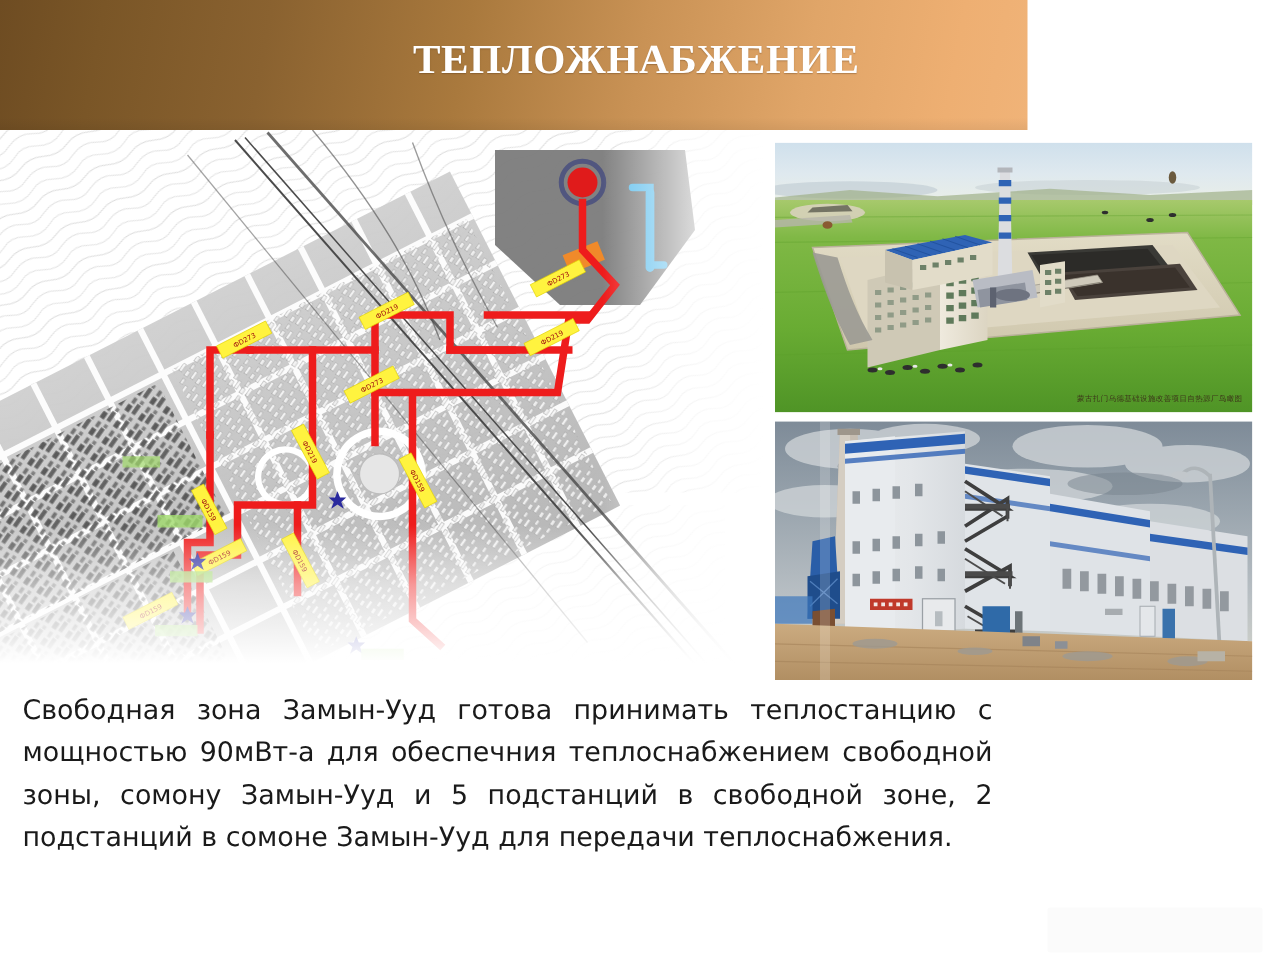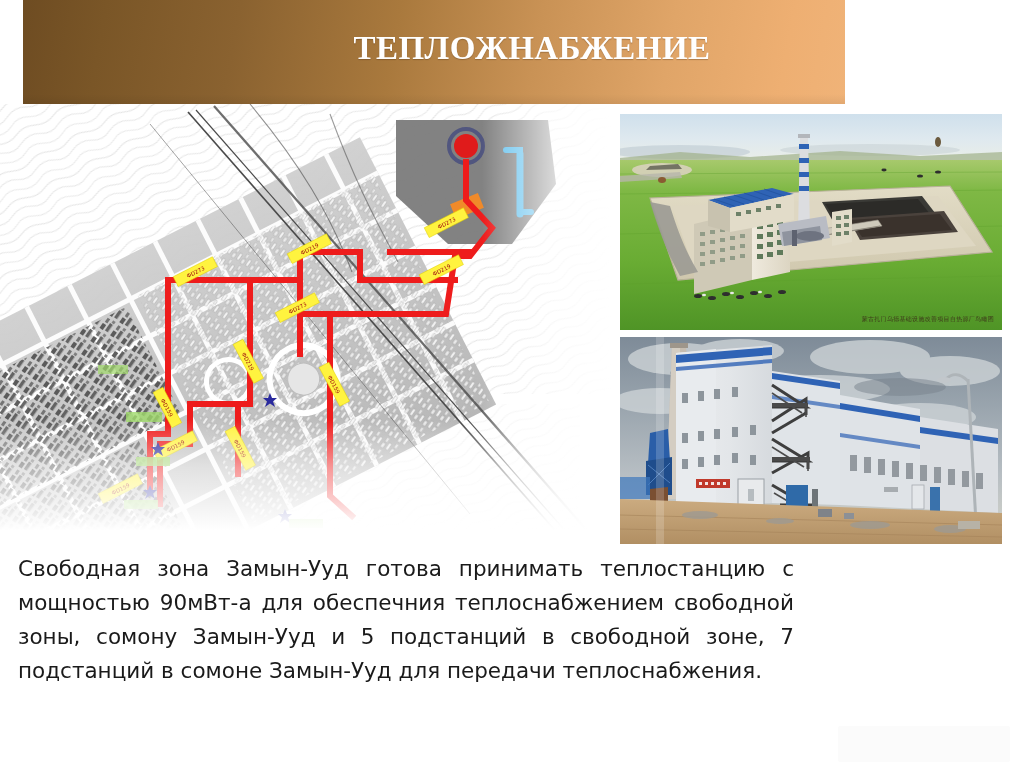--- a/index.html
+++ b/index.html
@@ -24,21 +24,20 @@
     background: linear-gradient(100deg,
         #6e4c22 0%,
         #7a5627 10%,
         #8a6230 26%,
         #a9793d 45%,
         #c99255 62%,
         #e0a568 78%,
         #eeaf72 92%,
         #f0b378 100%);
     overflow: hidden;
-    margin-left: 23px;
   }
   .header-band::after {
     content: "";
     position: absolute;
     left: 0; bottom: 0;
     width: 100%;
     height: 10px;
     background: linear-gradient(180deg, rgba(0,0,0,0.00), rgba(0,0,0,0.06));
   }
   .header-title {
@@ -692,17 +691,17 @@
       <ellipse cx="330" cy="192" rx="16" ry="4"></ellipse>
     </g>
     <rect x="198" y="172" width="14" height="8" fill="#7f8389"></rect>
     <rect x="224" y="176" width="10" height="6" fill="#8c9096"></rect>
     <rect x="338" y="184" width="22" height="8" fill="#b7b2a6"></rect>
 
     <rect x="36" y="0" width="8" height="207" fill="#ffffff" opacity="0.18"></rect>
   </svg>
 </div>
 
-<div class="body-text">Свободная зона Замын-Ууд готова принимать теплостанцию с мощностью 90мВт-а для обеспечния теплоснабжением свободной зоны, сомону Замын-Ууд и 5 подстанций в свободной зоне, 7 подстанций в сомоне Замын-Ууд для передачи теплоснабжения.</div>
+<div class="body-text">Свободная зона Замын-Ууд готова принимать теплостанцию с мощностью 90мВт-а для обеспечния теплоснабжением свободной зоны, сомону Замын-Ууд и 5 подстанций в свободной зоне, 2 подстанций в сомоне Замын-Ууд для передачи теплоснабжения.</div>
 
 <div class="corner-watermark">
   <div class="corner-watermark-text"></div>
 </div>
 
 </body></html>

